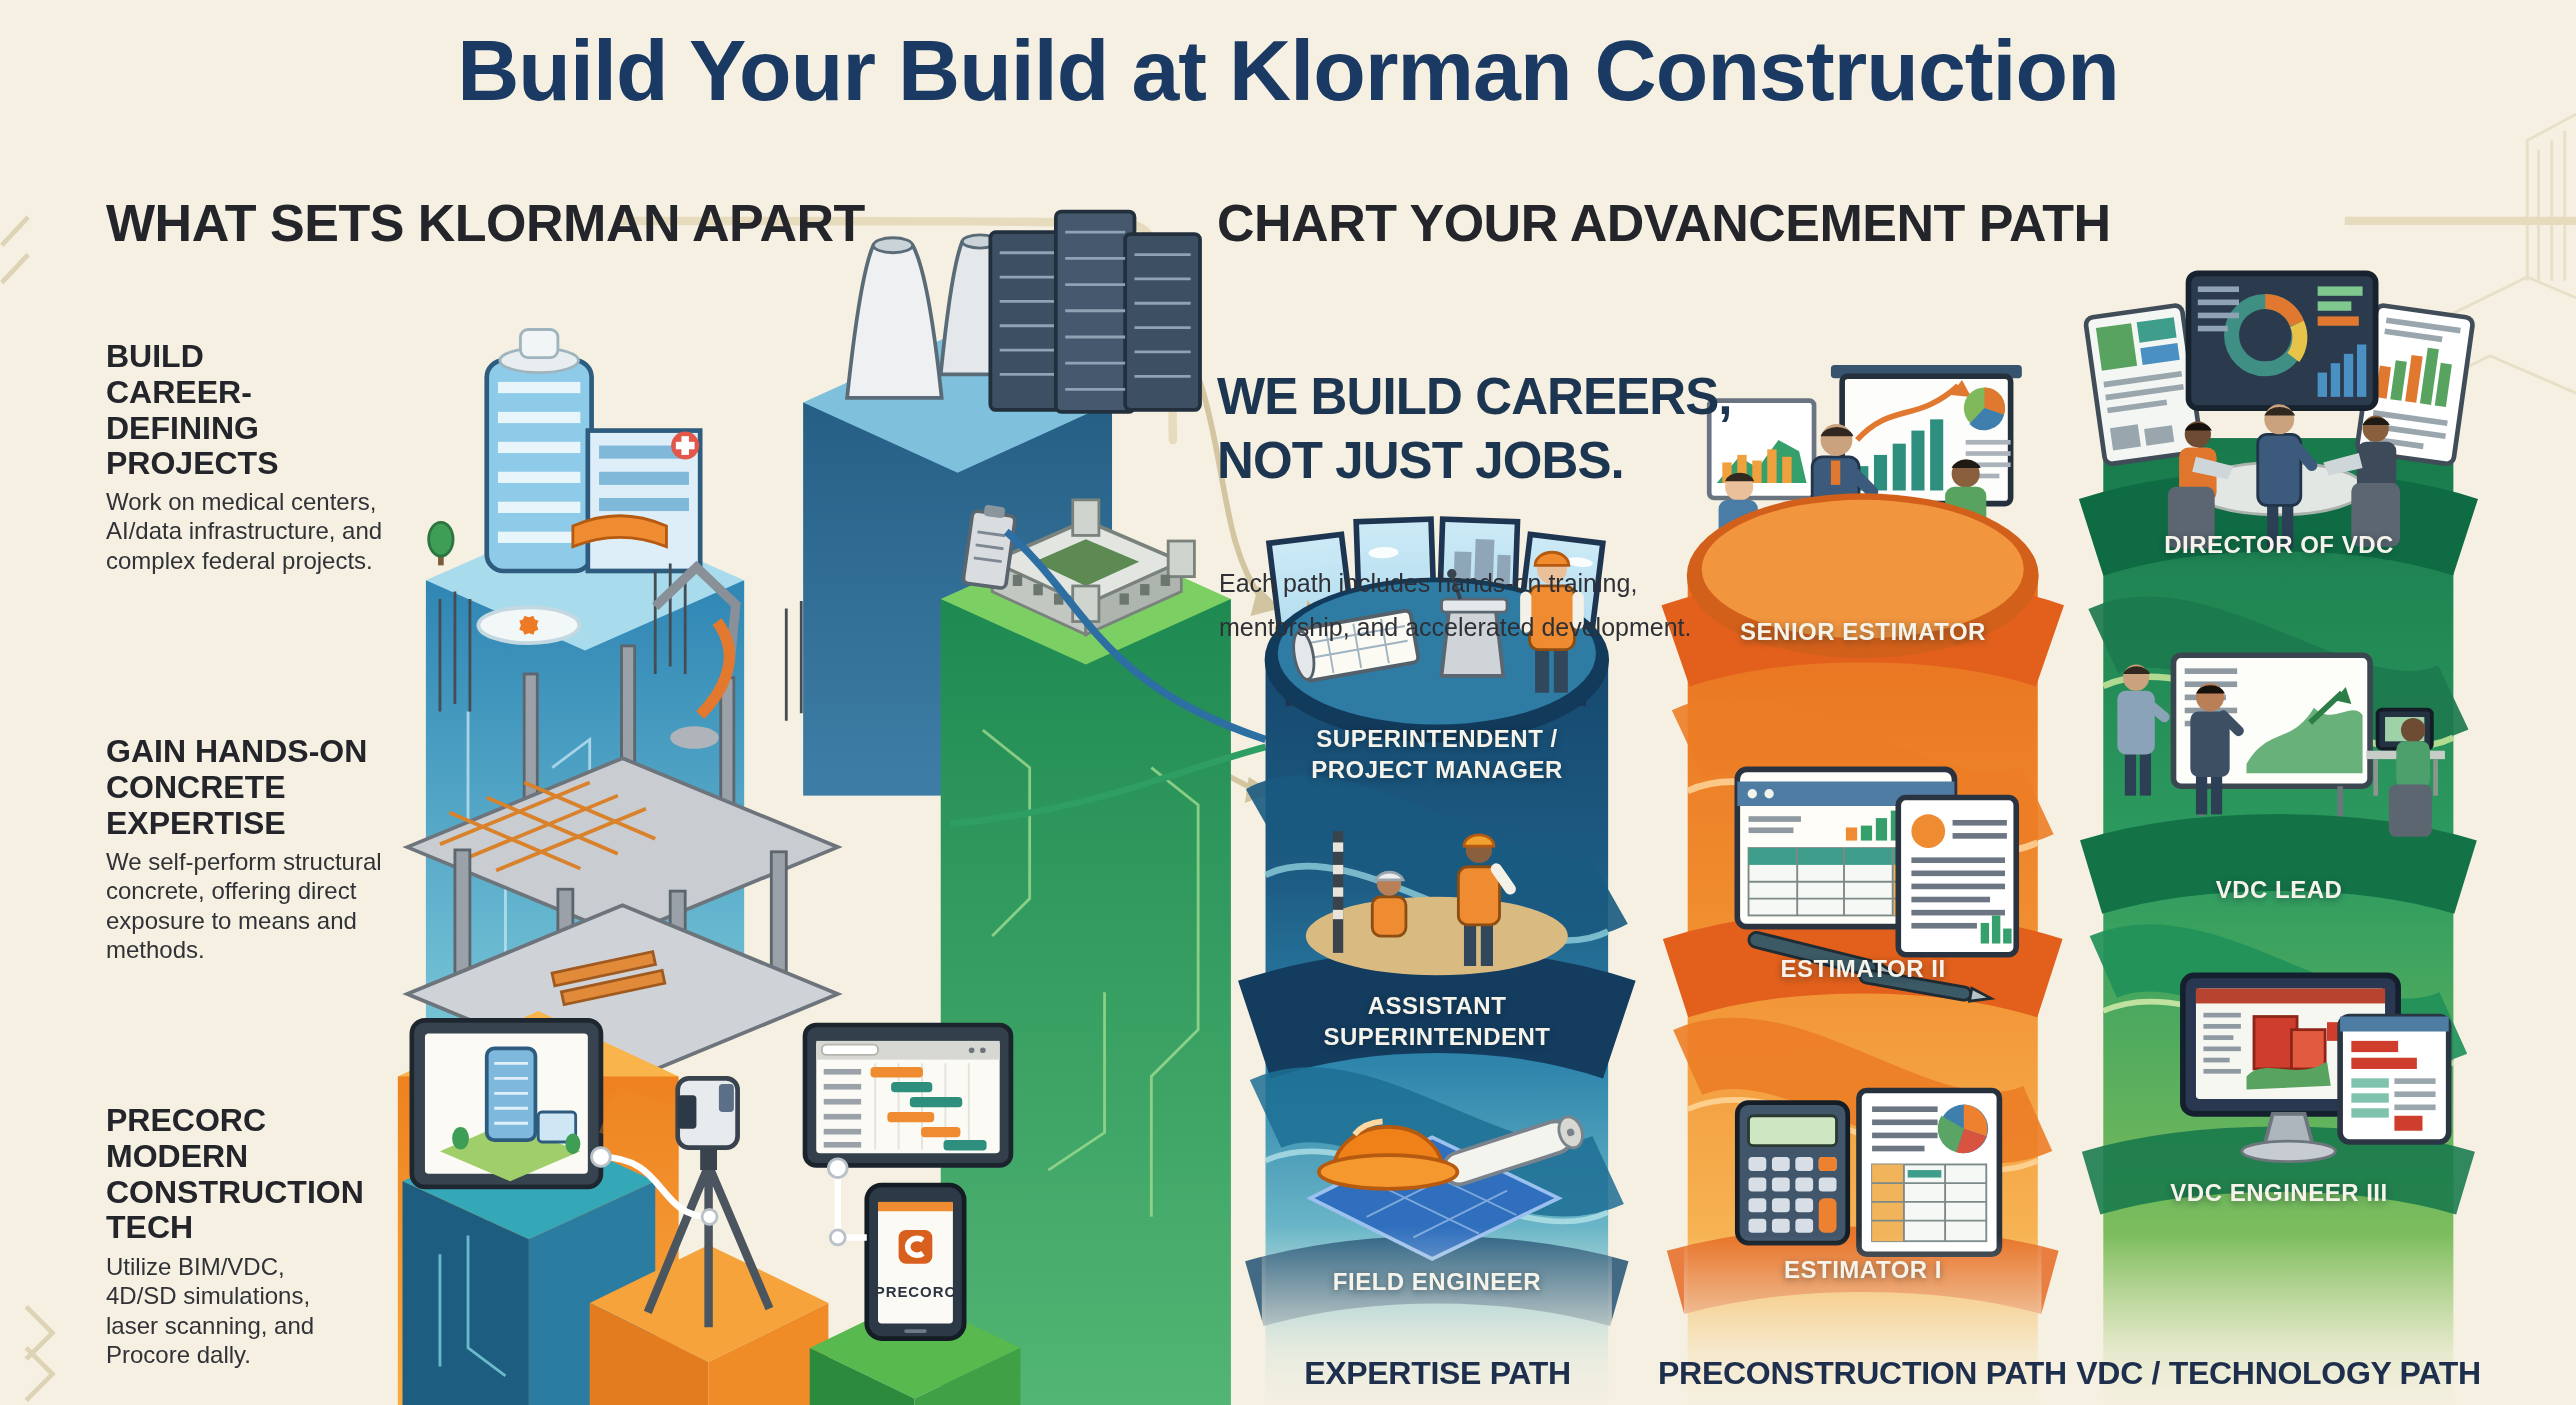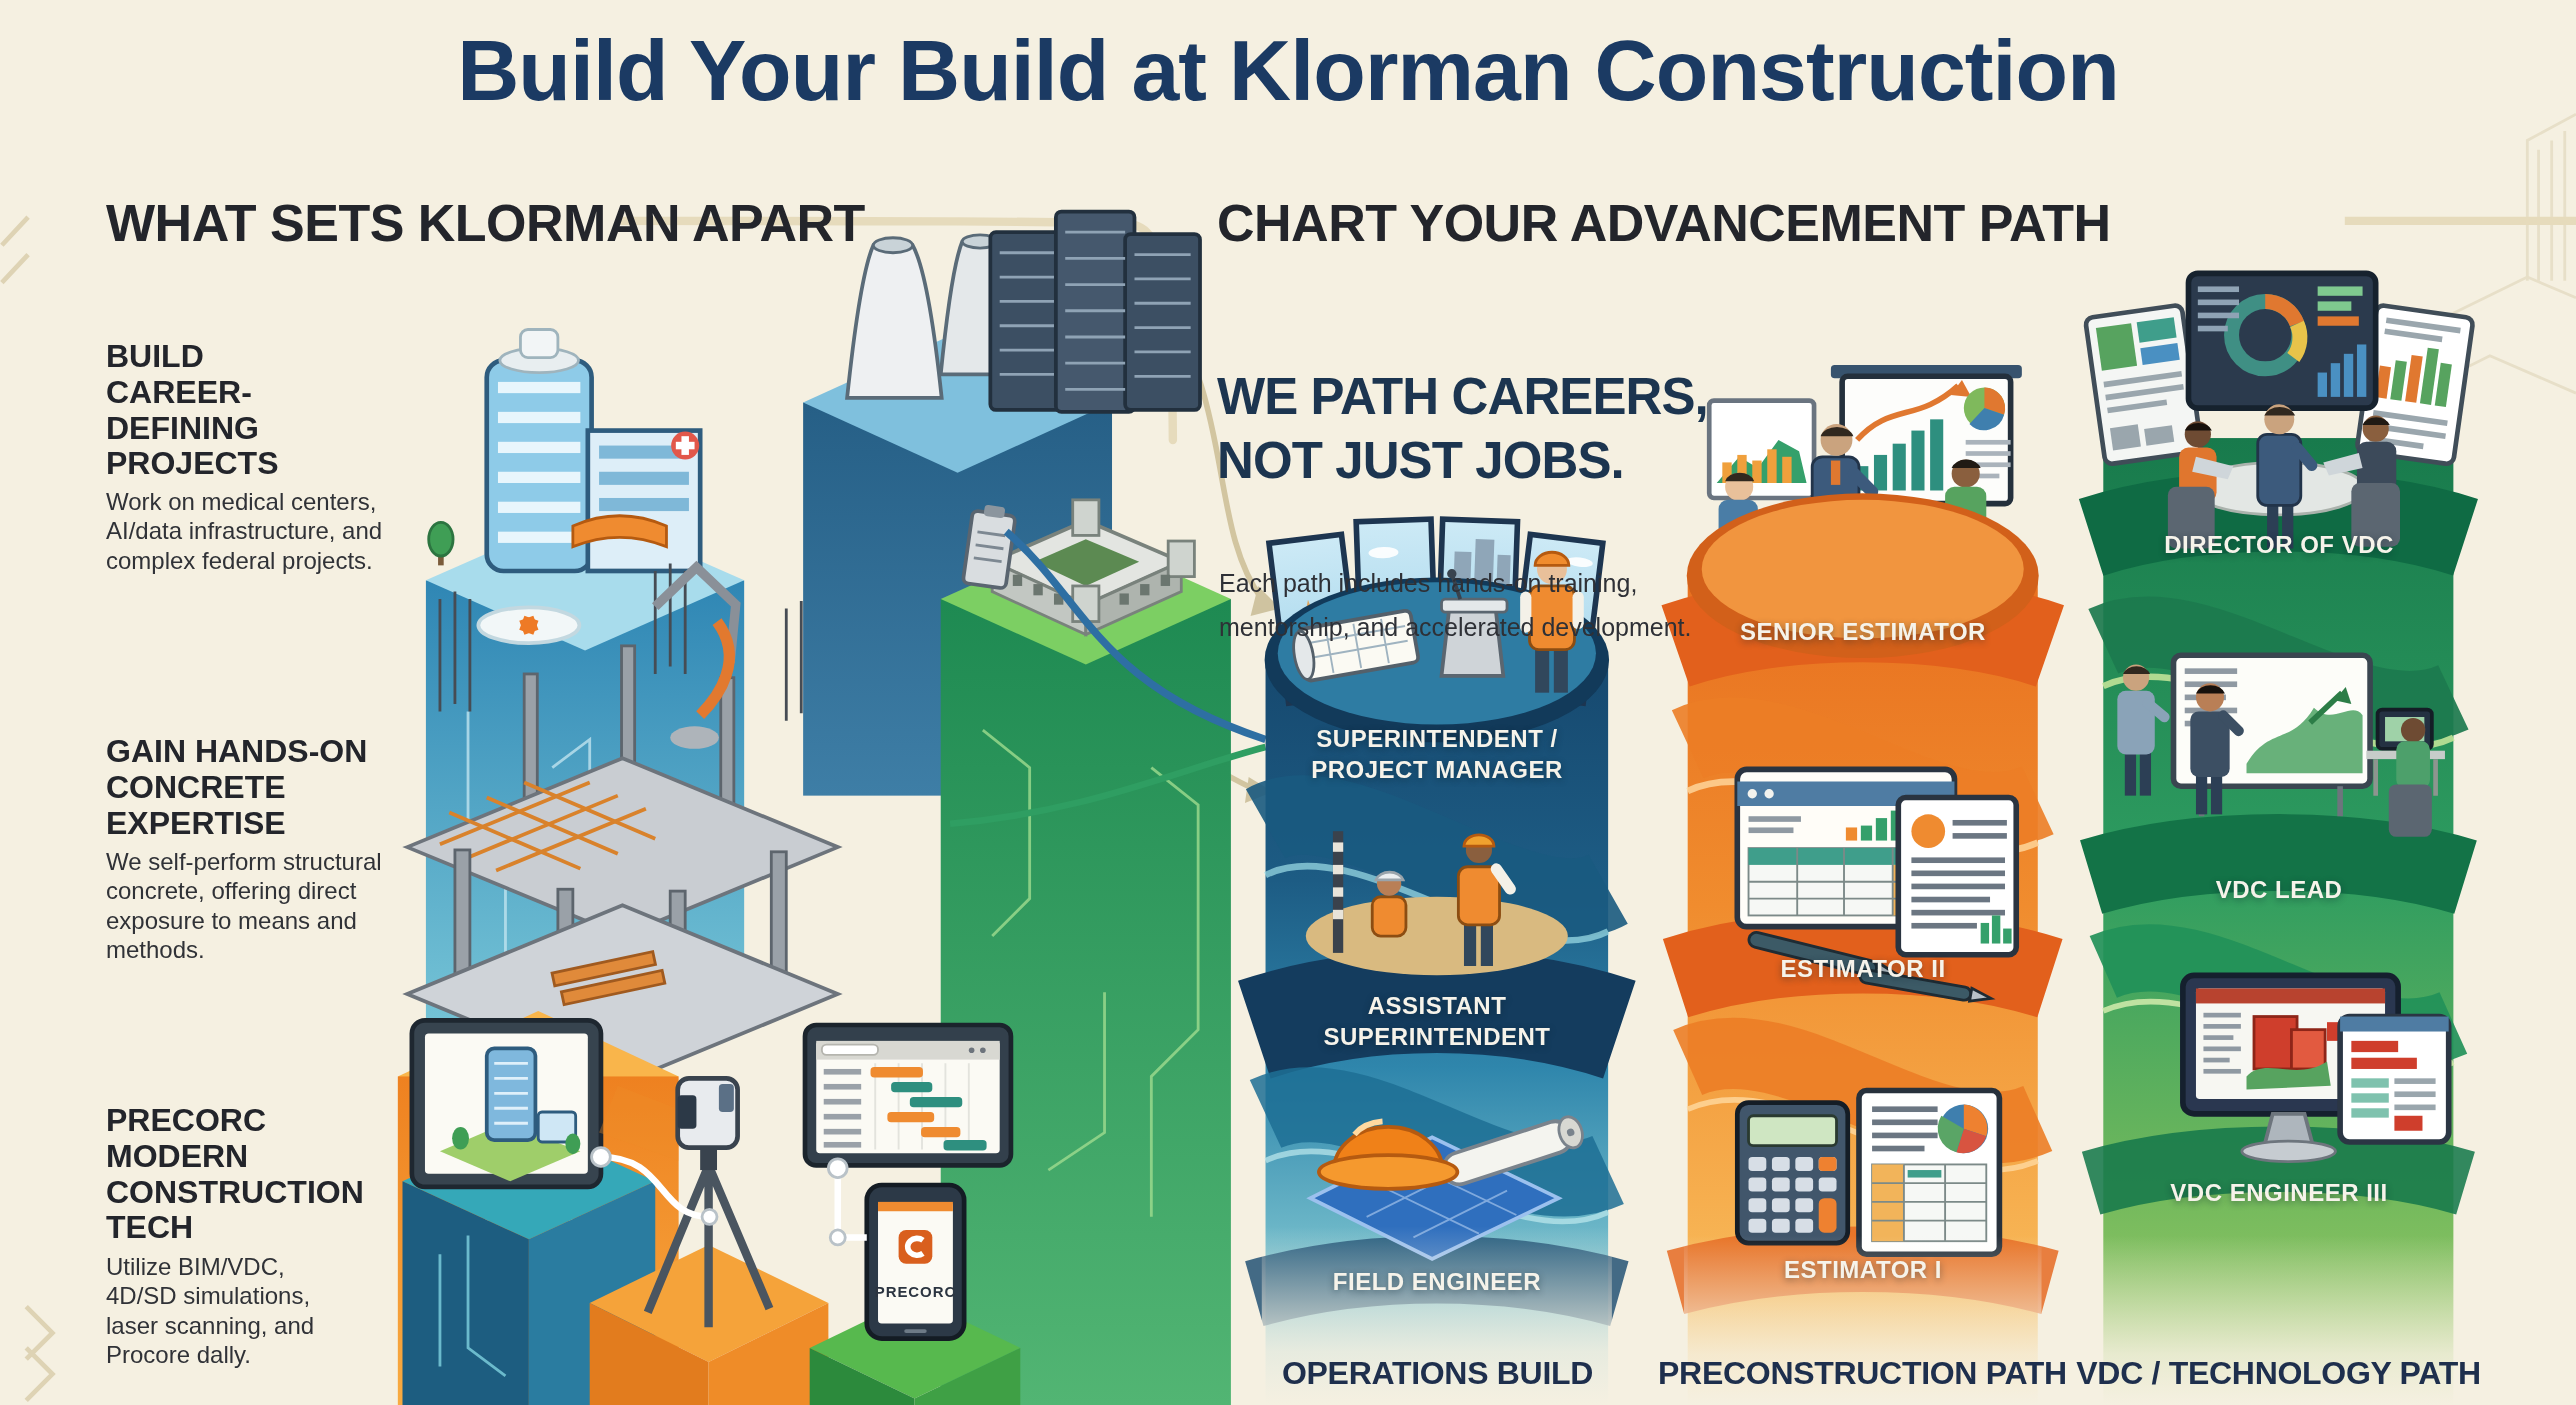--- a/index.html
+++ b/index.html
@@ -789,21 +789,21 @@
 
     <rect x="2243" y="1320" width="382" height="181" fill="url(#g_fade)"></rect>
   </g>
 </svg>
 
 <div class="txt title">Build Your Build at Klorman Construction</div>
 
 <div class="txt sec-head left-head">WHAT SETS KLORMAN APART</div>
 <div class="txt sec-head right-head">CHART YOUR ADVANCEMENT PATH</div>
 
-<div class="txt tagline tag1">WE PATH CAREERS,</div>
+<div class="txt tagline tag1">WE BUILD CAREERS,</div>
 <div class="txt tagline tag2">NOT JUST JOBS.</div>
 <div class="txt right-body">Each path includes hands-on training, mentorship, and accelerated development.</div>
 
 <div class="txt item-heading ih1">BUILD CAREER-DEFINING PROJECTS</div>
 <div class="txt item-body ib1">Work on medical centers, AI/data infrastructure, and complex federal projects.</div>
 <div class="txt item-heading ih2">GAIN HANDS-ON CONCRETE EXPERTISE</div>
 <div class="txt item-body ib2">We self-perform structural concrete, offering direct exposure to means and methods.</div>
 <div class="txt item-heading ih3">PRECORC MODERN CONSTRUCTION TECH</div>
 <div class="txt item-body ib3">Utilize BIM/VDC, 4D/SD simulations, laser scanning, and Procore dally.</div>
 
@@ -812,18 +812,18 @@
 <div class="txt role r1 r1c">FIELD ENGINEER</div>
 
 <div class="txt role r2 r2a">SENIOR ESTIMATOR</div>
 <div class="txt role r2 r2b">ESTIMATOR II</div>
 <div class="txt role r2 r2c">ESTIMATOR I</div>
 
 <div class="txt role r3 r3a">DIRECTOR OF VDC</div>
 <div class="txt role r3 r3b">VDC LEAD</div>
 <div class="txt role r3 r3c">VDC ENGINEER III</div>
 
-<div class="txt path-name pn1">OPERATIONS BUILD</div>
+<div class="txt path-name pn1">EXPERTISE PATH</div>
 <div class="txt path-name pn2">PRECONSTRUCTION PATH</div>
 <div class="txt path-name pn3">VDC / TECHNOLOGY PATH</div>
 
 </div>
 
 
 </body></html>

